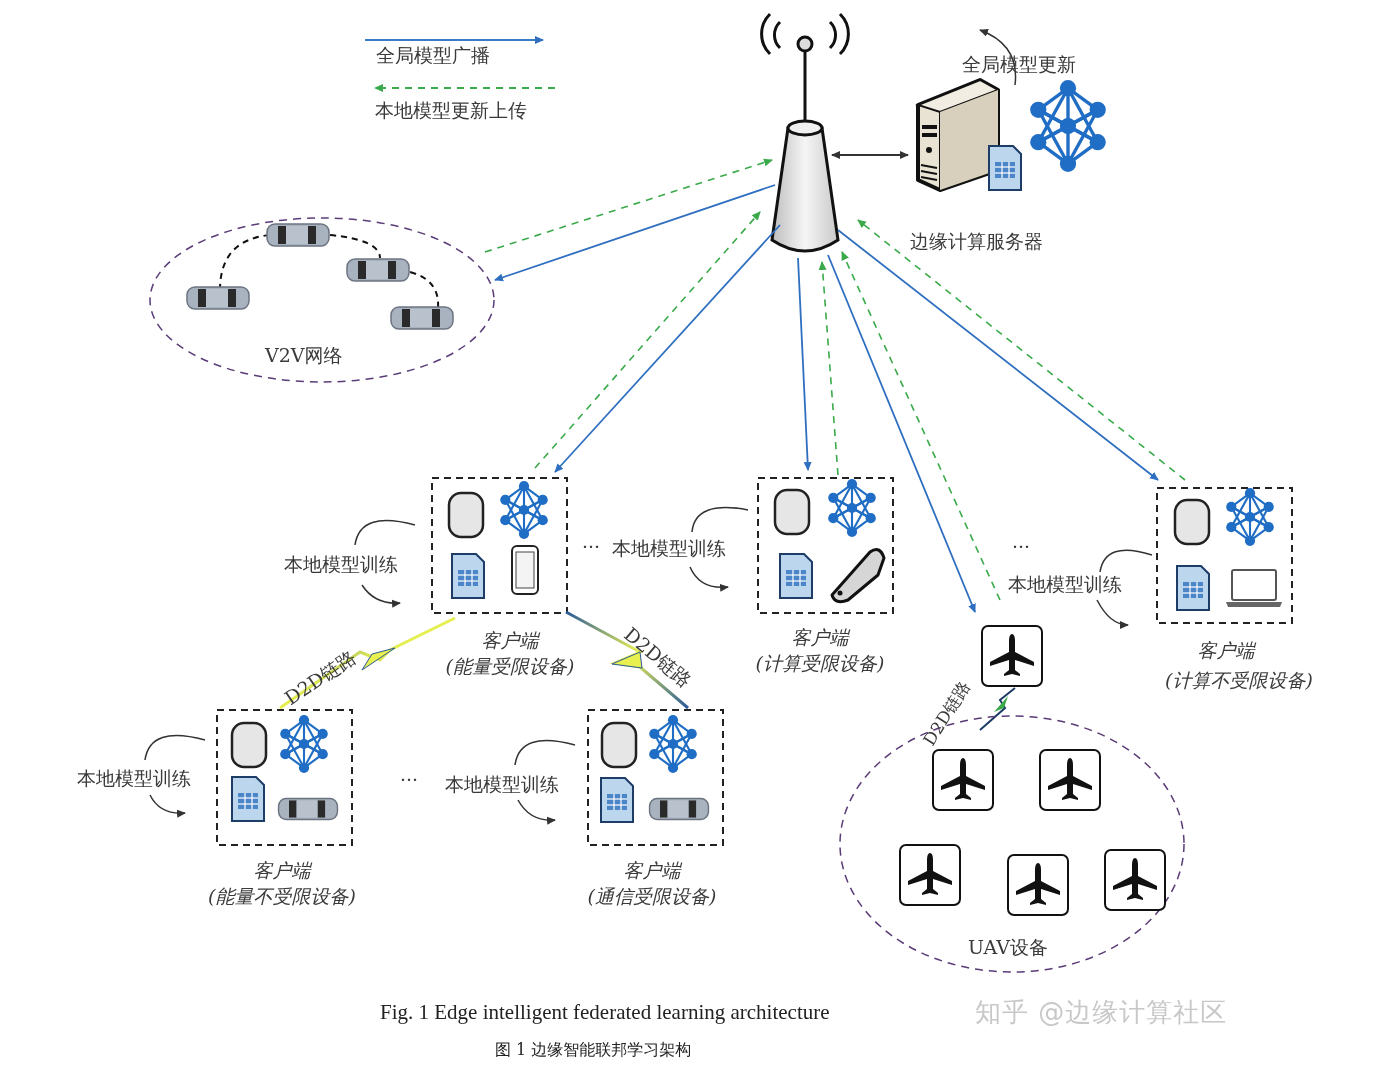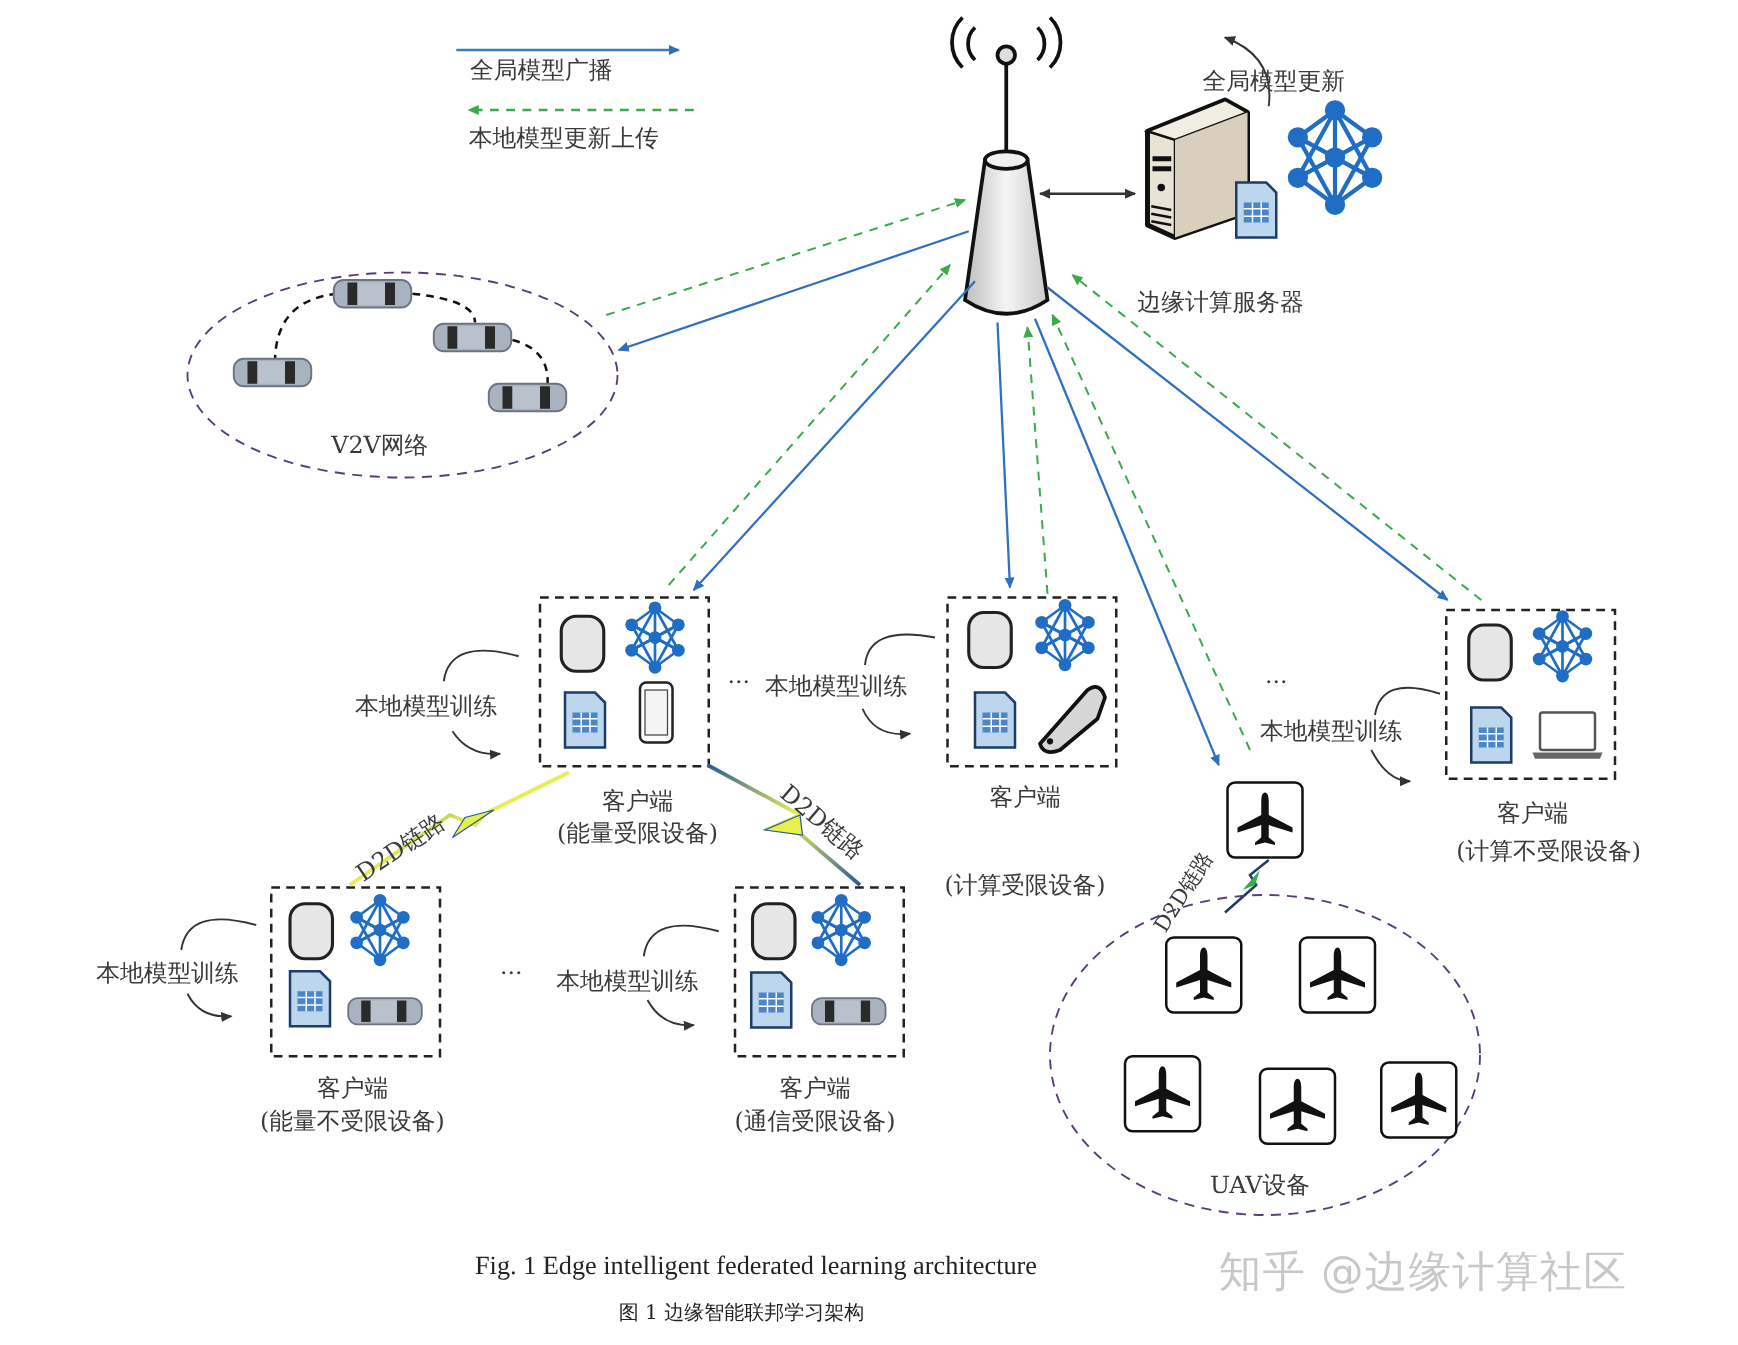--- a/index.html
+++ b/index.html
@@ -1,24 +1,24 @@
 <!DOCTYPE html>
 <html><head>
 <meta charset="utf-8">
 <style>
   html, body { margin:0; padding:0; background:#ffffff; }
   body { width:1390px; height:1076px; position:relative; overflow:hidden;
          font-family:"DejaVu Serif","Liberation Serif",serif; color:#333; }
   svg#diagram { position:absolute; left:0; top:0; }
   .lbl { position:absolute; white-space:nowrap; font-size:19px; color:#3a3a3a; }
-  .lbl.c { transform:translateX(-50%); text-align:center; }
+  .lbl.c { transform:translateX(-50%); text-align:center;font-style:italic; }
   .cap-en { position:absolute; left:380px; top:1000px; font-size:21px; color:#222;
             font-family:"Liberation Serif","DejaVu Serif",serif; }
   .cap-zh { position:absolute; left:495px; top:1040px; font-size:16px; color:#222; }
-  .watermark { position:absolute; left:975px; top:995px; font-size:34px; color:#c8c8c8;
+  .watermark { position:absolute; left:975px; top:995px; font-size:26px; color:#c8c8c8;
                font-family:"DejaVu Sans",sans-serif; letter-spacing:1px; }
 </style>
 </head>
 <body>
 
 <svg id="diagram" width="1390" height="1076" viewBox="0 0 1390 1076">
   <defs>
     <marker id="ab" markerWidth="10" markerHeight="10" refX="8" refY="5" orient="auto" markerUnits="userSpaceOnUse">
       <path d="M0,1 L9,5 L0,9 Z" fill="#2f6fc0"></path>
     </marker>
@@ -243,21 +243,21 @@
 
 <div class="lbl" style="left:265px;top:343px;">V2V网络</div>
 
 <div class="lbl" style="left:284px;top:552px;">本地模型训练</div>
 <div class="lbl c" style="left:510px;top:628px;">客户端</div>
 <div class="lbl c" style="left:510px;top:654px;">(能量受限设备)</div>
 <div class="lbl" style="left:582px;top:535px;">···</div>
 
 <div class="lbl" style="left:612px;top:536px;">本地模型训练</div>
 <div class="lbl c" style="left:820px;top:625px;">客户端</div>
-<div class="lbl c" style="left:820px;top:651px;margin-top:44px;">(计算受限设备)</div>
+<div class="lbl c" style="left:820px;top:651px;">(计算受限设备)</div>
 
 <div class="lbl" style="left:1012px;top:535px;">···</div>
 <div class="lbl" style="left:1008px;top:572px;">本地模型训练</div>
 <div class="lbl c" style="left:1226px;top:638px;">客户端</div>
 <div class="lbl c" style="left:1226px;top:668px;margin-left:13px;">(计算不受限设备)</div>
 
 <div class="lbl" style="left:77px;top:766px;">本地模型训练</div>
 <div class="lbl c" style="left:282px;top:858px;">客户端</div>
 <div class="lbl c" style="left:282px;top:884px;">(能量不受限设备)</div>
 <div class="lbl" style="left:400px;top:768px;">···</div>

